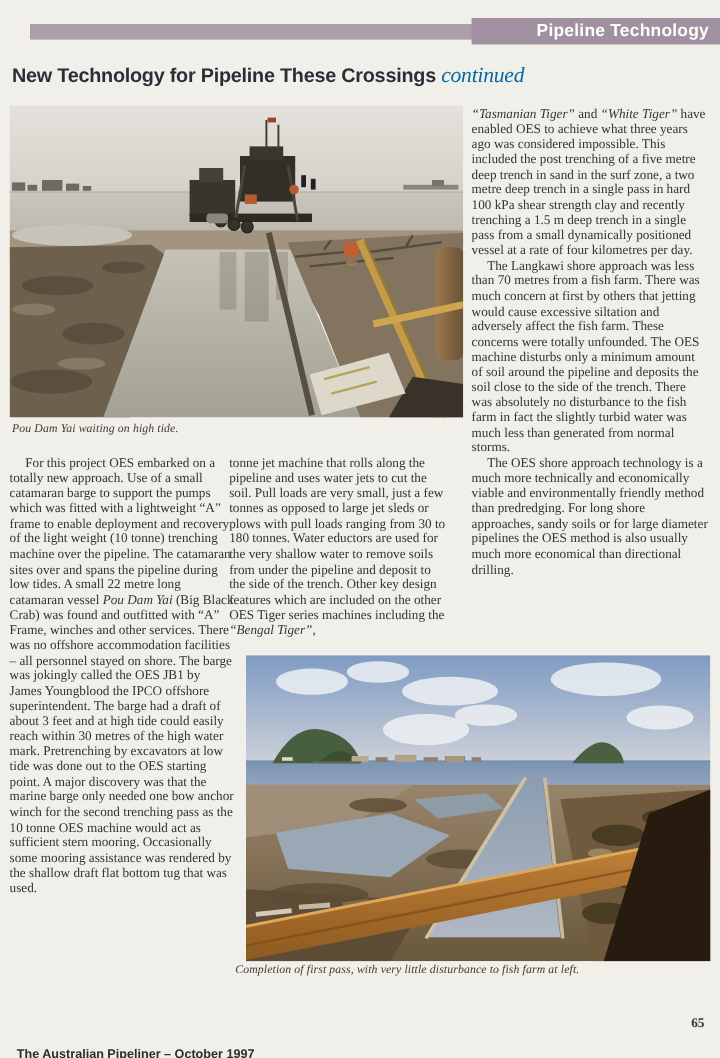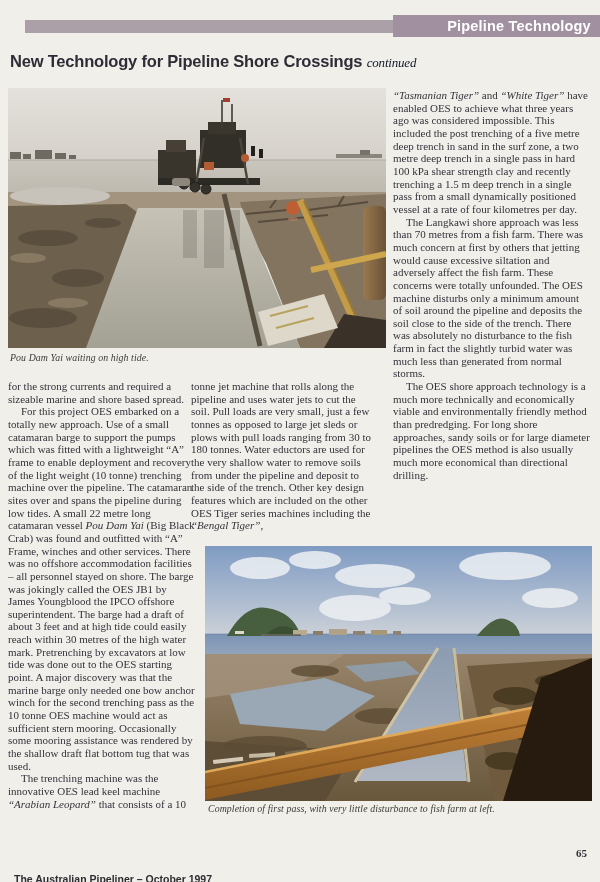--- a/index.html
+++ b/index.html
@@ -5,29 +5,29 @@
   html,body{margin:0;padding:0;background:#cfccc5;}
   .page{position:relative;width:600px;height:882px;margin:0 auto;background:#f1efe9;
         font-family:"Liberation Serif",serif;color:#34333c;overflow:hidden;}
   
   .banner-bar{position:absolute;left:25px;top:20px;width:563px;height:13px;background:#aca0a8;}
   .banner-block{position:absolute;left:393px;top:15px;width:196px;height:22px;background:#a090a0;
         color:#ffffff;font-family:"Liberation Sans",sans-serif;font-weight:bold;font-size:14.5px;
         line-height:22px;text-align:center;letter-spacing:.2px;padding-left:28px;}
   .title{position:absolute;left:10px;top:52px;width:560px;font-family:"Liberation Sans",sans-serif;
         font-weight:bold;font-size:16.5px;color:#2e2d36;letter-spacing:-.2px;}
-  .title .cont{font-family:"Liberation Serif",serif;font-style:italic;font-weight:normal;font-size:13px;color:#0f172a;}
+  .title .cont{font-family:"Liberation Serif",serif;font-style:italic;font-weight:normal;font-size:18px;color:#0369a1;}
   
   .photo{position:absolute;display:block;}
   .photo-top{left:8px;top:88px;}
   .photo-bottom{left:205px;top:546px;}
   
   .caption{position:absolute;font-style:italic;font-size:9.8px;color:#3d3935;letter-spacing:.1px;}
   .caption-top{left:10px;top:352px;width:370px;font-style:italic;}
-  .caption-bottom{left:208px;top:803px;width:386px;}
+  .caption-bottom{left:196px;top:803px;width:386px;}
   
   .col{position:absolute;font-size:11px;line-height:12.65px;color:#33323b;}
   .col p{margin:0;}
   .col p.indent{text-indent:13px;}
   .col-left{left:8px;top:380px;width:188px;}
   .col-middle{left:191px;top:380px;width:182px;}
   .col-right{left:393px;top:89px;width:197px;}
   
   .footer-left{position:absolute;left:14px;top:848px;font-family:"Liberation Sans",sans-serif;
         font-weight:bold;font-size:10.5px;color:#2d2c32;margin-top:25px;}
@@ -35,21 +35,21 @@
 </style>
 </head>
 <body>
 
 <div class="page">
 
   <div class="banner-bar"></div>
   <div class="banner-block">Pipeline Technology</div>
 
   <div class="title">
-    <span>New Technology for Pipeline Shore Crossings</span>
+    <span>New Technology for Pipeline These Crossings</span>
     <span class="cont">continued</span>
   </div>
 
   <svg class="photo photo-top" width="378" height="260" viewBox="0 0 378 260">
     <defs>
       <linearGradient id="tsky" x1="0" y1="0" x2="0" y2="1">
         <stop offset="0" stop-color="#e4e0db"></stop>
           <stop offset="1" stop-color="#d5d1ca"></stop>
       </linearGradient>
       <linearGradient id="tsea" x1="0" y1="0" x2="0" y2="1">
@@ -139,23 +139,21 @@
       <g stroke="#b7a25e" stroke-width="2">
           <line x1="262" y1="228" x2="300" y2="218"></line>
           <line x1="268" y1="240" x2="306" y2="230"></line>
         </g>
     </g>
   </svg>
 
   <div class="caption caption-top">Pou Dam Yai waiting on high tide.</div>
 
   <div class="col col-left">
-      <p>for the strong currents and required a sizeable marine and shore based spread.</p>
       <p class="indent">For this project OES embarked on a totally new approach. Use of a small catamaran barge to support the pumps which was fitted with a lightweight “A” frame to enable deployment and recovery of the light weight (10 tonne) trenching machine over the pipeline. The catamaran sites over and spans the pipeline during low tides. A small 22 metre long catamaran vessel <i>Pou Dam Yai</i> (Big Black Crab) was found and outfitted with “A” Frame, winches and other services. There was no offshore accommodation facilities – all personnel stayed on shore. The barge was jokingly called the OES JB1 by James Youngblood the IPCO offshore superintendent. The barge had a draft of about 3 feet and at high tide could easily reach within 30 metres of the high water mark. Pretrenching by excavators at low tide was done out to the OES starting point. A major discovery was that the marine barge only needed one bow anchor winch for the second trenching pass as the 10 tonne OES machine would act as sufficient stern mooring. Occasionally some mooring assistance was rendered by the shallow draft flat bottom tug that was used.</p>
-      <p class="indent">The trenching machine was the innovative OES lead keel machine <i>“Arabian Leopard”</i> that consists of a 10</p>
     </div>
   <div class="col col-middle">
       <p>tonne jet machine that rolls along the pipeline and uses water jets to cut the soil. Pull loads are very small, just a few tonnes as opposed to large jet sleds or plows with pull loads ranging from 30 to 180 tonnes. Water eductors are used for the very shallow water to remove soils from under the pipeline and deposit to the side of the trench. Other key design features which are included on the other OES Tiger series machines including the <i>“Bengal Tiger”</i>,</p>
     </div>
   <div class="col col-right">
       <p><i>“Tasmanian Tiger”</i> and <i>“White Tiger”</i> have enabled OES to achieve what three years ago was considered impossible. This included the post trenching of a five metre deep trench in sand in the surf zone, a two metre deep trench in a single pass in hard 100 kPa shear strength clay and recently trenching a 1.5 m deep trench in a single pass from a small dynamically positioned vessel at a rate of four kilometres per day.</p>
       <p class="indent">The Langkawi shore approach was less than 70 metres from a fish farm. There was much concern at first by others that jetting would cause excessive siltation and adversely affect the fish farm. These concerns were totally unfounded. The OES machine disturbs only a minimum amount of soil around the pipeline and deposits the soil close to the side of the trench. There was absolutely no disturbance to the fish farm in fact the slightly turbid water was much less than generated from normal storms.</p>
       <p class="indent">The OES shore approach technology is a much more technically and economically viable and environmentally friendly method than predredging. For long shore approaches, sandy soils or for large diameter pipelines the OES method is also usually much more economical than directional drilling.</p>
     </div>
 

